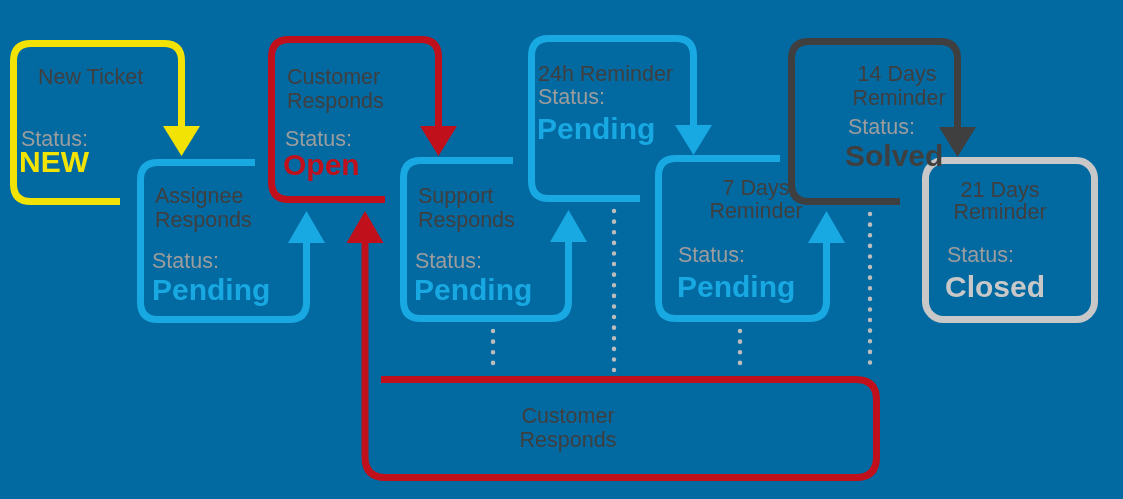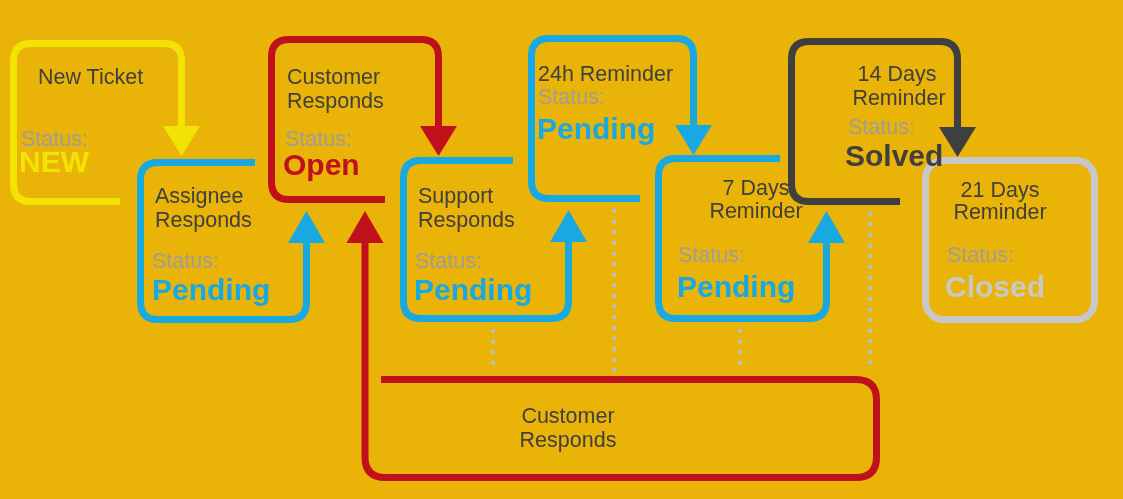--- a/index.html
+++ b/index.html
@@ -1,16 +1,16 @@
 <!DOCTYPE html>
 <html><head>
 <meta charset="utf-8">
 <style>
   html,body{margin:0;padding:0;background:#ffffff;}
-  .stage{position:relative;width:1123px;height:499px;background:#eab308;overflow:hidden;
+  .stage{position:relative;width:1123px;height:499px;background:#0369a1;overflow:hidden;
          font-family:"Liberation Sans", sans-serif;}
   svg{display:block;}
   .outline{fill:none;stroke-width:7;stroke-linecap:butt;}
   .title{font-family:"Liberation Sans", sans-serif;font-size:21.5px;fill:#3F3F3F;}
   .slabel{font-family:"Liberation Sans", sans-serif;font-size:21.5px;fill:#9D9D9D;}
   .sval{font-family:"Liberation Sans", sans-serif;font-size:30px;font-weight:bold;}
   .mid{text-anchor:middle;}
   .dots{stroke:#BCBCBC;stroke-width:4.5;stroke-linecap:round;stroke-dasharray:0.1 10.5;fill:none;}
 </style>
 </head>

